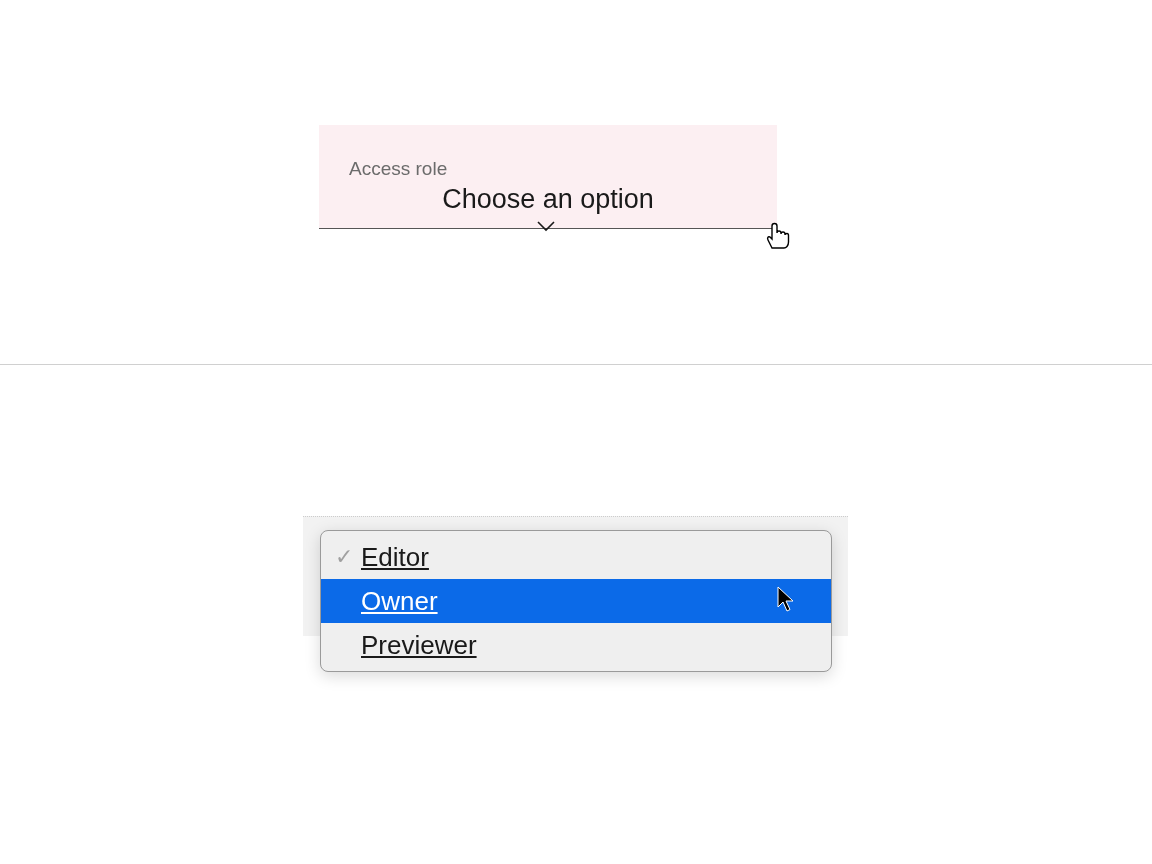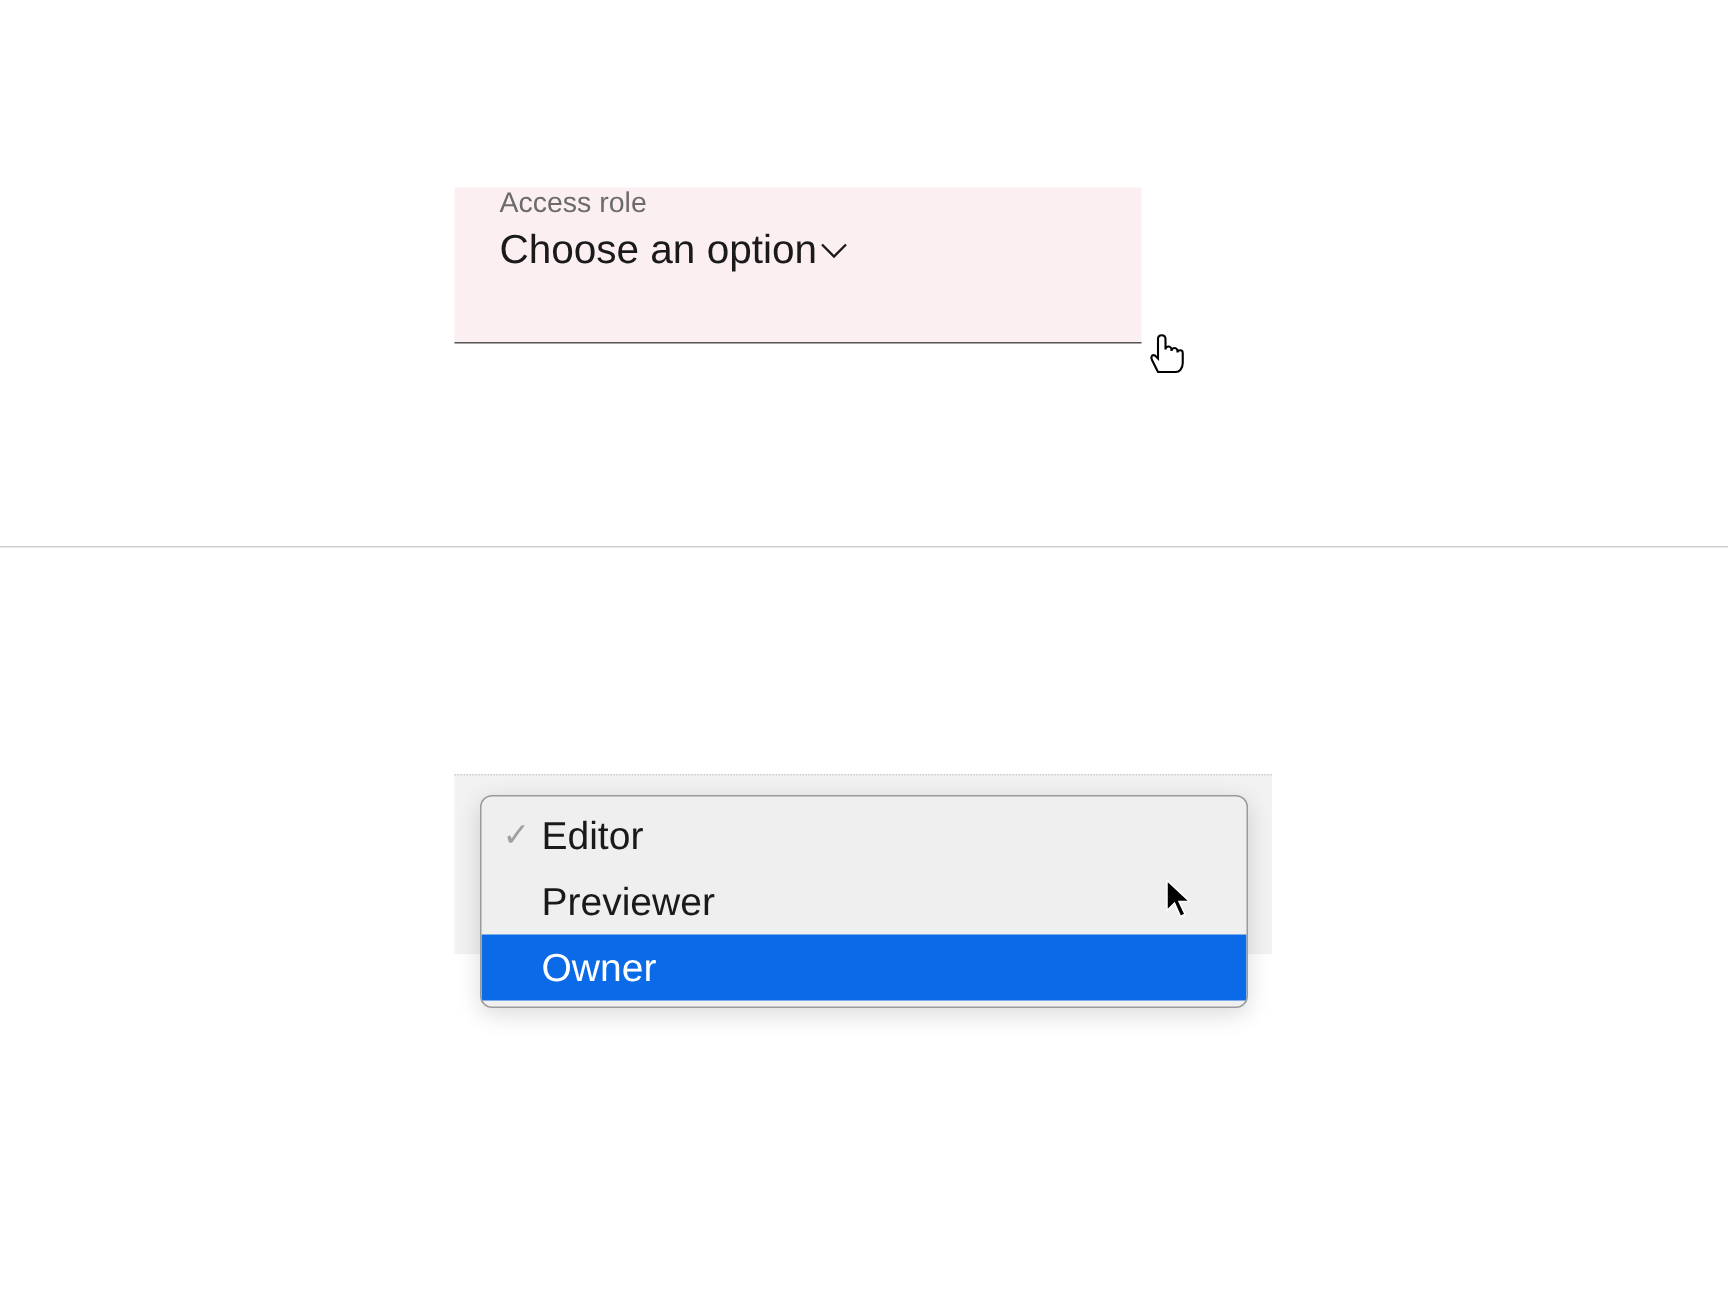--- a/index.html
+++ b/index.html
@@ -11,39 +11,40 @@
       font-family: -apple-system, BlinkMacSystemFont, "Segoe UI", Helvetica, Arial, sans-serif;
       background: #ffffff;
       width: 1152px;
       height: 864px;
       position: relative;
     }
     
     
     .dropdown-field {
       position: absolute;
-      left: 303px;
+      left: 319px;
       top: 125px;
       width: 458px;
       height: 104px;
       background: #fceff2;
       border-bottom: 1px solid #555;
-      padding: 0 30px 12px 30px;
+      padding: 33px 30px 12px 30px;
       cursor: pointer;
     }
     .dropdown-label {
       font-size: 19px;
       color: #6b6b6b;
       margin-bottom: 4px;
       font-weight: 400;
     }
     .dropdown-value-row {
       display: flex;
       justify-content: flex-start;
       align-items: center;
+      flex-direction: column;
     }
     .dropdown-value {
       font-size: 27px;
       color: #1a1a1a;
       font-weight: 400;
     }
     .chevron {
       width: 22px;
       height: 22px;
       display: flex;
@@ -118,20 +119,21 @@
       align-items: center;
       justify-content: flex-start;
     }
     .check-icon {
       color: #a0a0a0;
       font-size: 22px;
       line-height: 1;
     }
     .option-label {
       padding-left: 0px;
+      text-decoration: underline;
     }
     
     
     .arrow-cursor {
       position: absolute;
       left: 776px;
       top: 585px;
       width: 20px;
       height: 28px;
       pointer-events: none;
@@ -162,27 +164,27 @@
 
 <div class="open-bg"></div>
 
 <div class="dropdown-menu">
   <div class="dropdown-option">
     <span class="check-slot">
       <span class="check-icon">✓</span>
     </span>
     <span class="option-label">Editor</span>
   </div>
+  <div class="dropdown-option highlighted">
+    <span class="check-slot"></span>
+    <span class="option-label">Owner</span>
+  </div>
   <div class="dropdown-option">
     <span class="check-slot"></span>
     <span class="option-label">Previewer</span>
-  </div>
-  <div class="dropdown-option highlighted">
-    <span class="check-slot"></span>
-    <span class="option-label">Owner</span>
   </div>
 </div>
 
 <div class="arrow-cursor">
   <svg viewBox="0 0 20 28" fill="#000000" stroke="#ffffff" stroke-width="1">
     <path d="M2 2 L2 22 L7 17 L11 26 L14 24.5 L10 16 L17 16 Z"></path>
   </svg>
 </div>
 
 </body></html>

